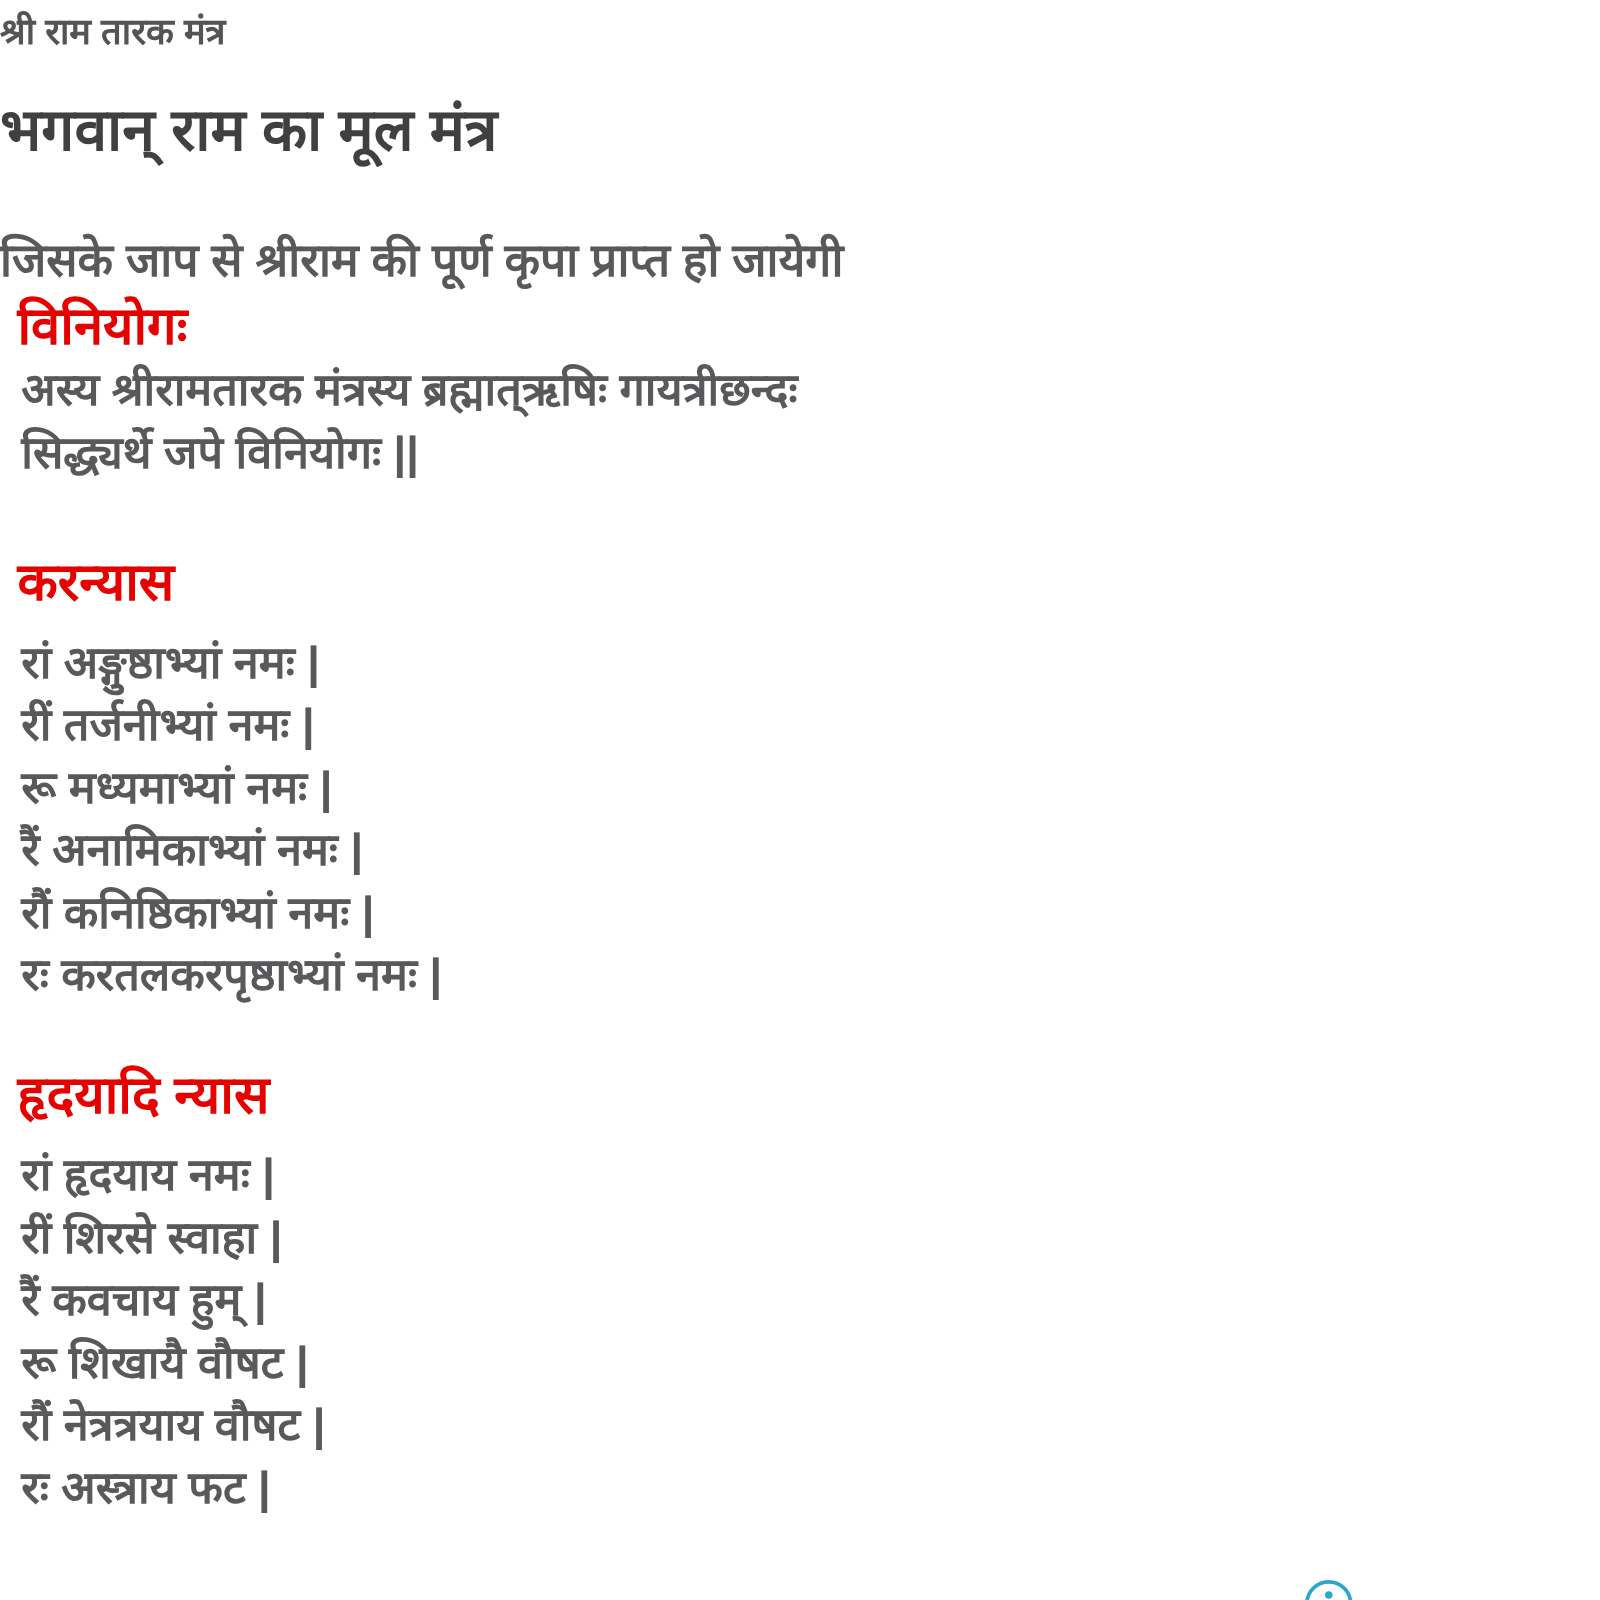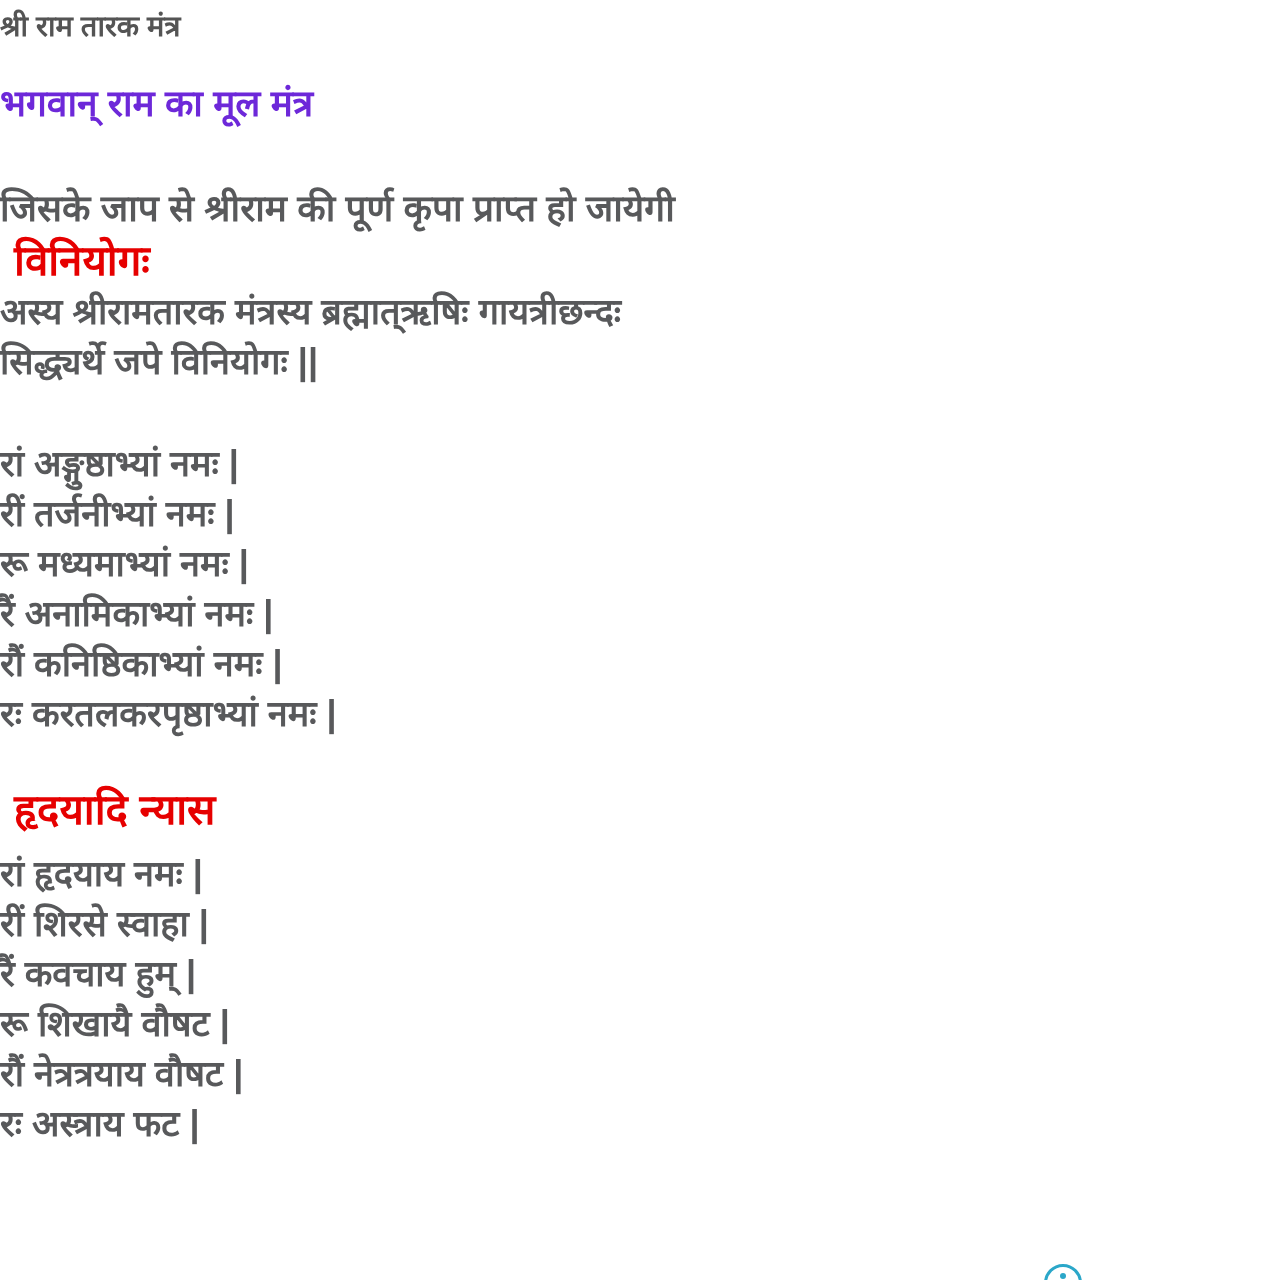--- a/index.html
+++ b/index.html
@@ -19,23 +19,23 @@
   }
   .kicker {
     padding-top: 8px;
     font-size: 29px;
     font-weight: 600;
     color: #545454;
     line-height: 37px;
   }
   .title {
     margin: 30px 0 0 0;
-    font-size: 37px;
+    font-size: 47px;
     font-weight: 700;
-    color: #6d28d9;
+    color: #404040;
     line-height: 58px;
   }
   .subtitle {
     margin-top: 52px;
     font-size: 37px;
     font-weight: 700;
     color: #58595b;
     line-height: 48px;
   }
   .section { margin: 0; }
@@ -45,20 +45,21 @@
     font-weight: 700;
     color: #e60000;
     line-height: 52px;
     padding-left: 14px;
   }
   .line {
     font-size: 36px;
     font-weight: 700;
     color: #58595b;
     line-height: 50px;
+    padding-left: 17px;
   }
   .section-viniyog { margin-top: 2px; }
   .section-kar { margin-top: 52px; }
   .section-hrid { margin-top: 44px; }
   .section-kar .heading, .section-hrid .heading {
     margin-bottom: 12px;
     line-height: 54px;
   }
   .info-icon {
     position: absolute;
@@ -94,20 +95,21 @@
 
   <div class="subtitle">जिसके जाप से श्रीराम की पूर्ण कृपा प्राप्त हो जायेगी</div>
 
   <section class="section section-viniyog">
     <h2 class="heading">विनियोगः</h2>
     <div class="line">अस्य श्रीरामतारक मंत्रस्य ब्रह्मात्ऋषिः गायत्रीछन्दः</div>
     <div class="line">सिद्ध्यर्थे जपे विनियोगः ||</div>
   </section>
 
   <section class="section section-kar">
+    <h2 class="heading">करन्यास</h2>
     <div class="line">रां अङ्गुष्ठाभ्यां नमः |</div>
     <div class="line">रीं तर्जनीभ्यां नमः |</div>
     <div class="line">रू मध्यमाभ्यां नमः |</div>
     <div class="line">रैं अनामिकाभ्यां नमः |</div>
     <div class="line">रौं कनिष्ठिकाभ्यां नमः |</div>
     <div class="line">रः करतलकरपृष्ठाभ्यां नमः |</div>
   </section>
 
   <section class="section section-hrid">
     <h2 class="heading">हृदयादि न्यास</h2>

